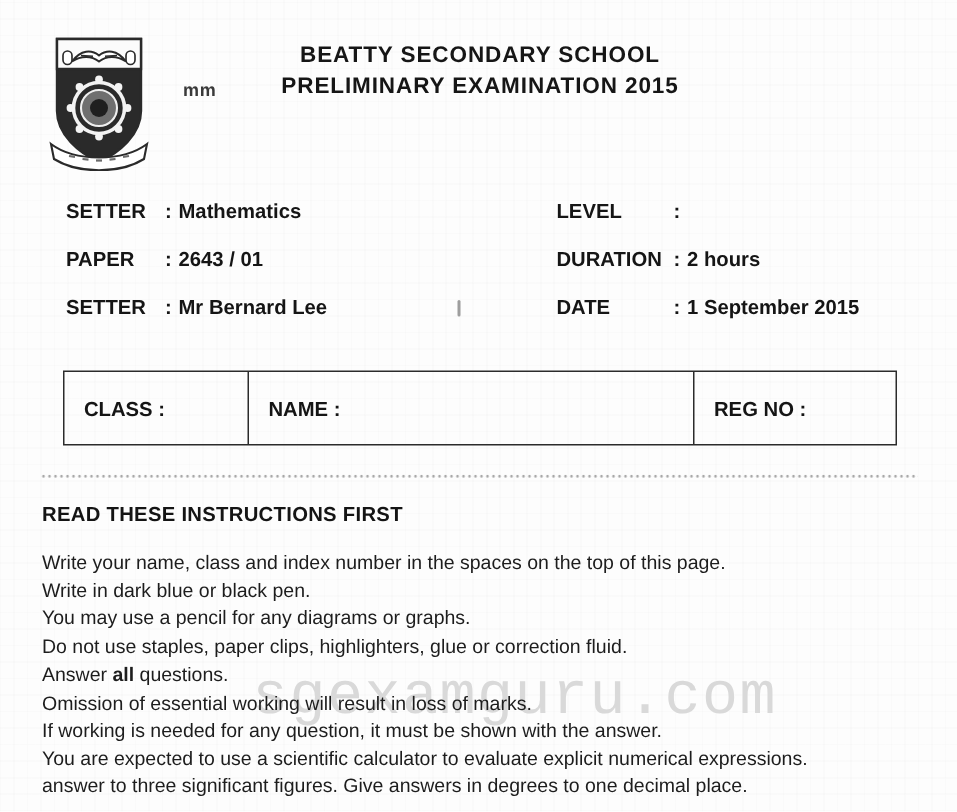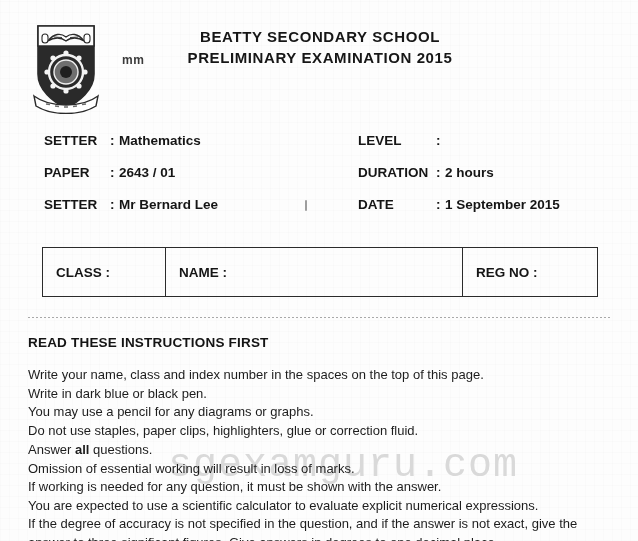--- a/index.html
+++ b/index.html
@@ -82,21 +82,21 @@
   .meta-left  { left: 44px;  top: 133px; }
   .meta-right { left: 358px; top: 133px; }
   .meta-row {
     display: flex;
     align-items: baseline;
     height: 32px;
     white-space: nowrap;
   }
   .meta-label { display: inline-block; }
   .meta-left .meta-label  { width: 66px; }
-  .meta-right .meta-label { width: 78px; }
+  .meta-right .meta-label { width: 78px; margin-left: 13px; }
   .meta-colon { width: 9px; display: inline-block; }
   .meta-value { font-weight: bold; }
 
   .ink-speck {
     position: absolute;
     left: 305px;
     top: 200px;
     width: 2px;
     height: 11px;
     background: #8d8d8d;
@@ -283,18 +283,17 @@
     <div class="instr-line">Do not use staples, paper clips, highlighters, glue or correction fluid.</div>
   </div>
 
   <div class="instr-block instr-block-b">
     <div class="instr-line">
       <span>Answer </span><b>all</b><span> questions.</span>
     </div>
     <div class="instr-line">Omission of essential working will result in loss of marks.</div>
     <div class="instr-line">If working is needed for any question, it must be shown with the answer.</div>
     <div class="instr-line">You are expected to use a scientific calculator to evaluate explicit numerical expressions.</div>
-    <div class="instr-line">If the degree of accuracy is not specified in the question, and if the answer is not exact, give the</div>
     <div class="instr-line">answer to three significant figures. Give answers in degrees to one decimal place.</div>
 
   </div>
 
 </div>
 
 </body></html>

